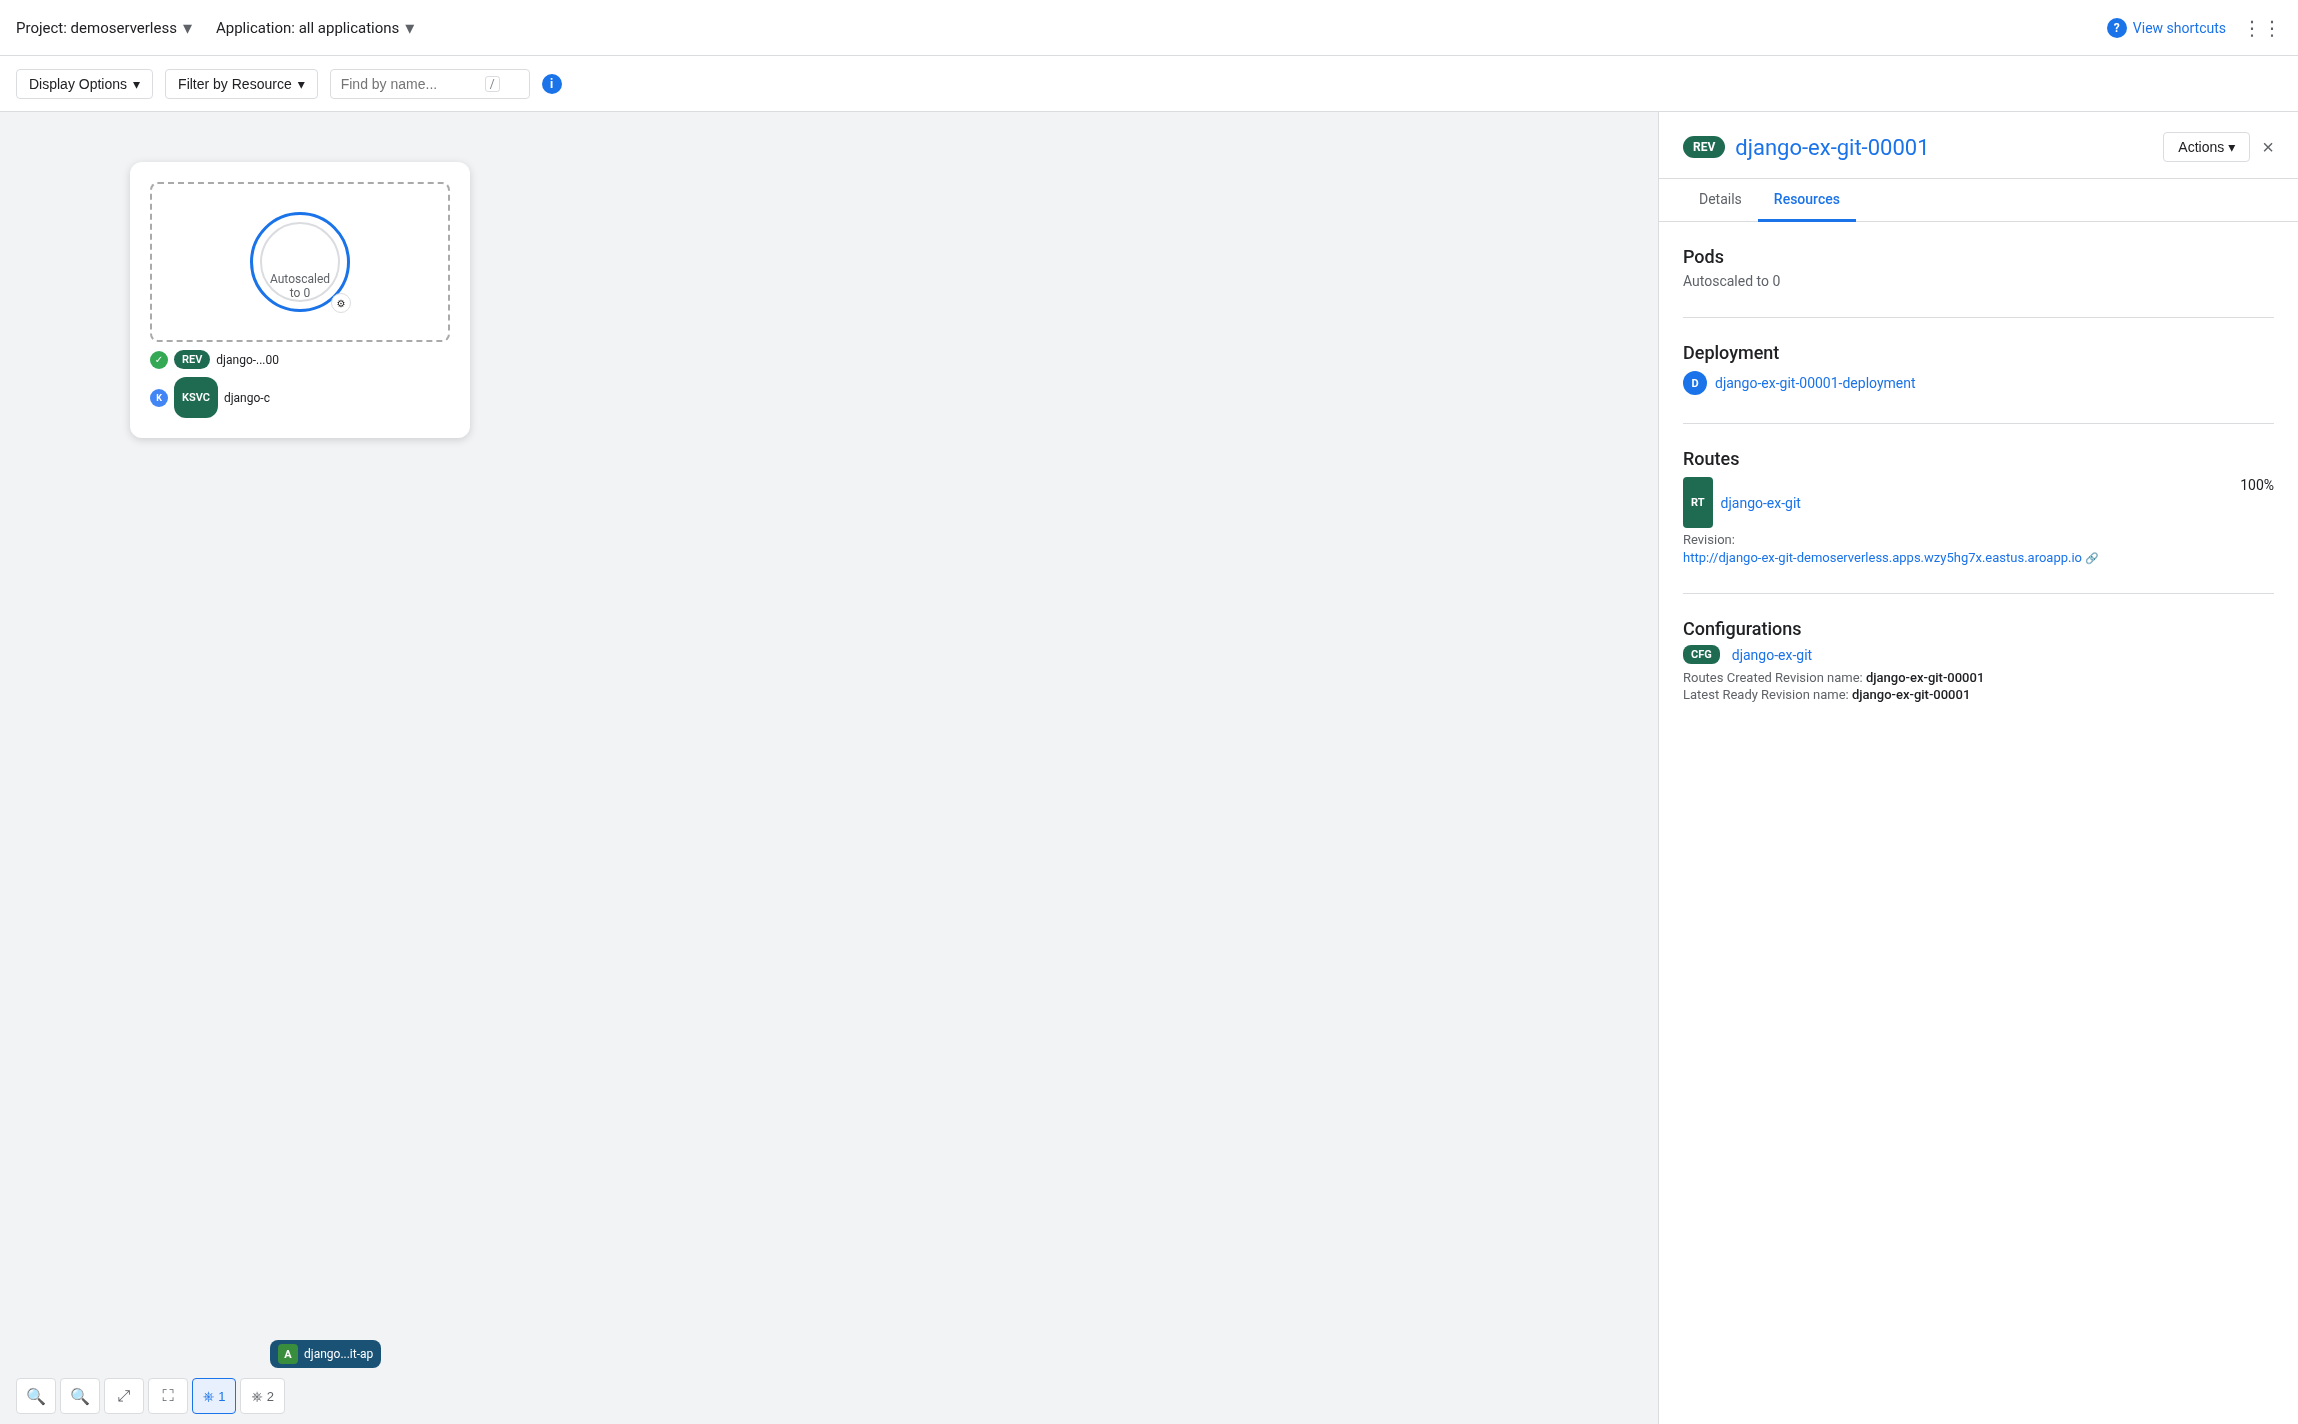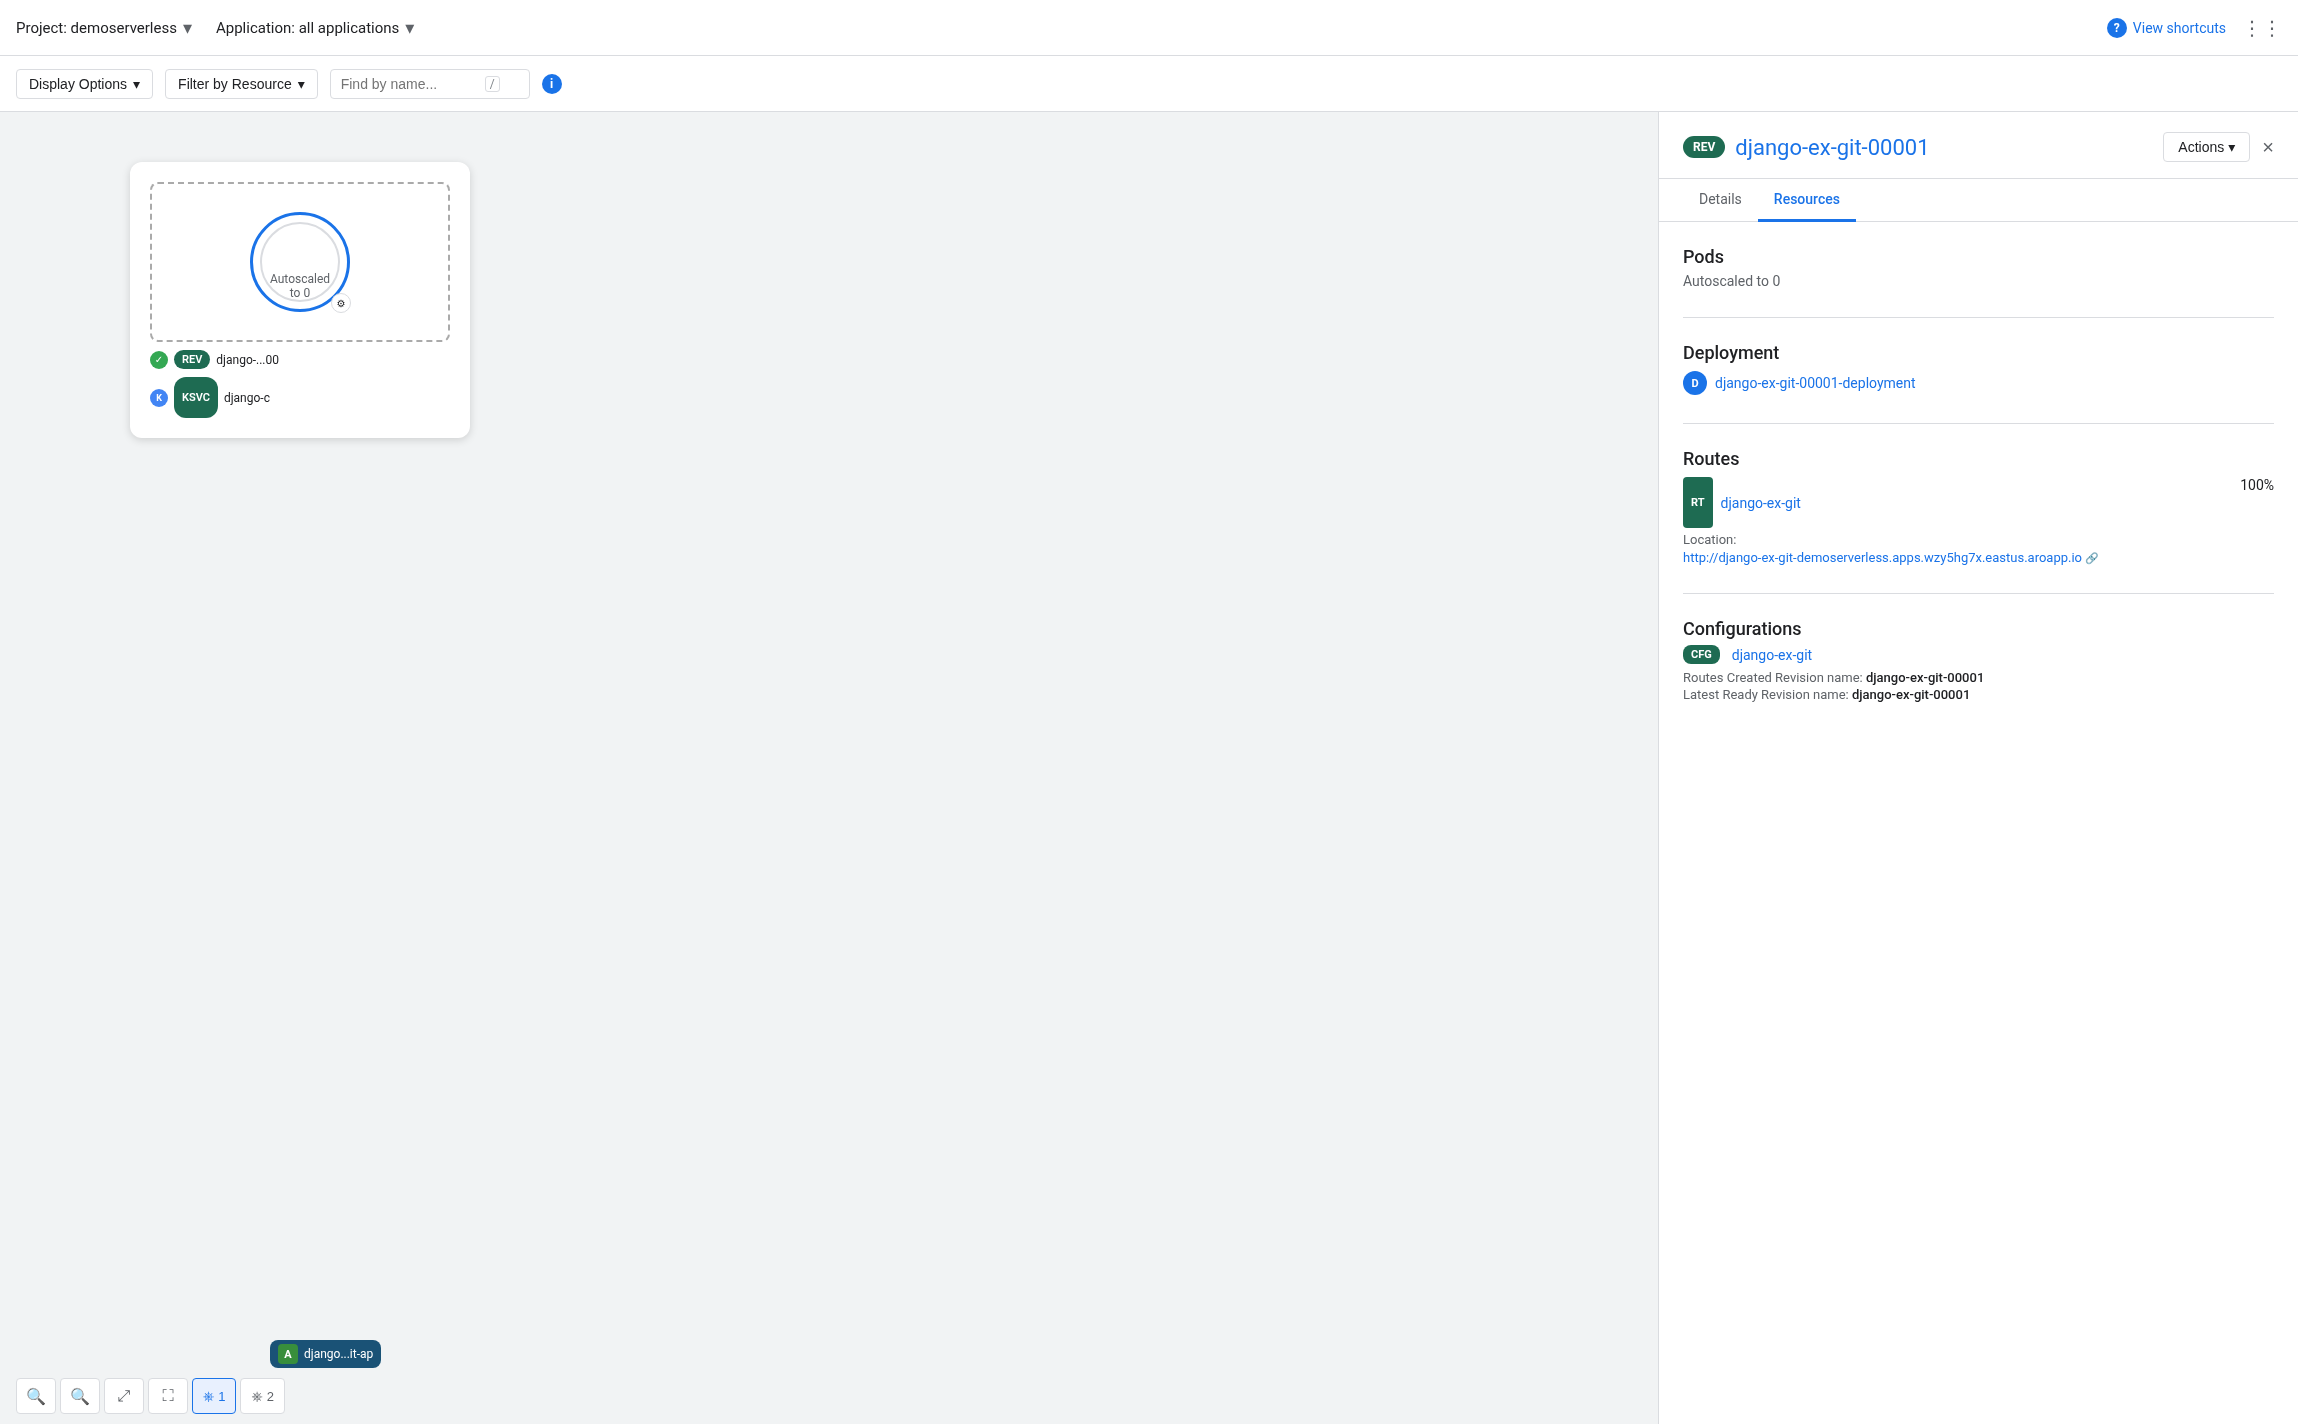--- a/index.html
+++ b/index.html
@@ -380,21 +380,21 @@
         <div class="section-title">Routes</div>
         <div class="routes-item">
           <div class="route-row">
             <div class="route-left">
               <div class="rt-badge">RT</div>
               <span class="route-name" style="cursor:pointer;">django-ex-git</span>
             </div>
             <span class="route-percent">100%</span>
           </div>
           <div class="route-location">
-            <span>Location:</span>
+            <span>Revision:</span>
           </div>
           <div style="padding-left: 0; margin-top: 2px;">
             <a class="route-url" href="#">http://django-ex-git-demoserverless.apps.wzy5hg7x.eastus.aroapp.io</a>
             <span class="ext-icon"> 🔗</span>
           </div>
         </div>
       </div>
 
       <hr class="divider">
 

